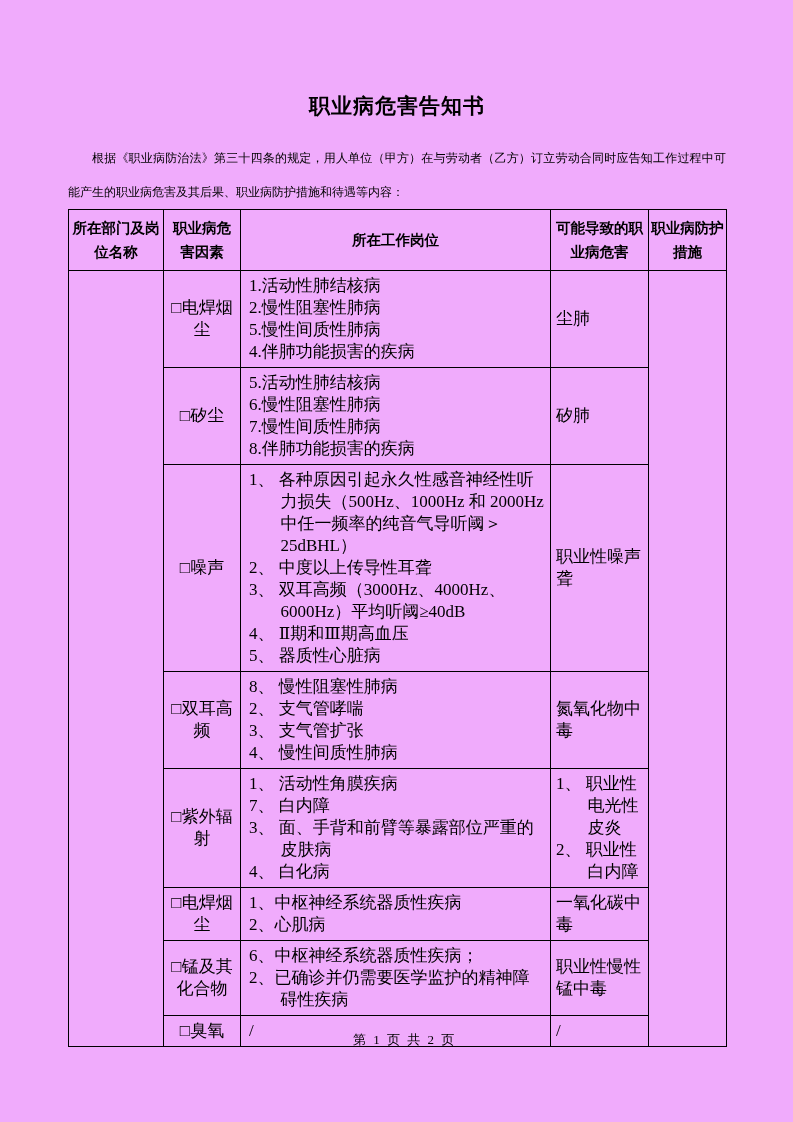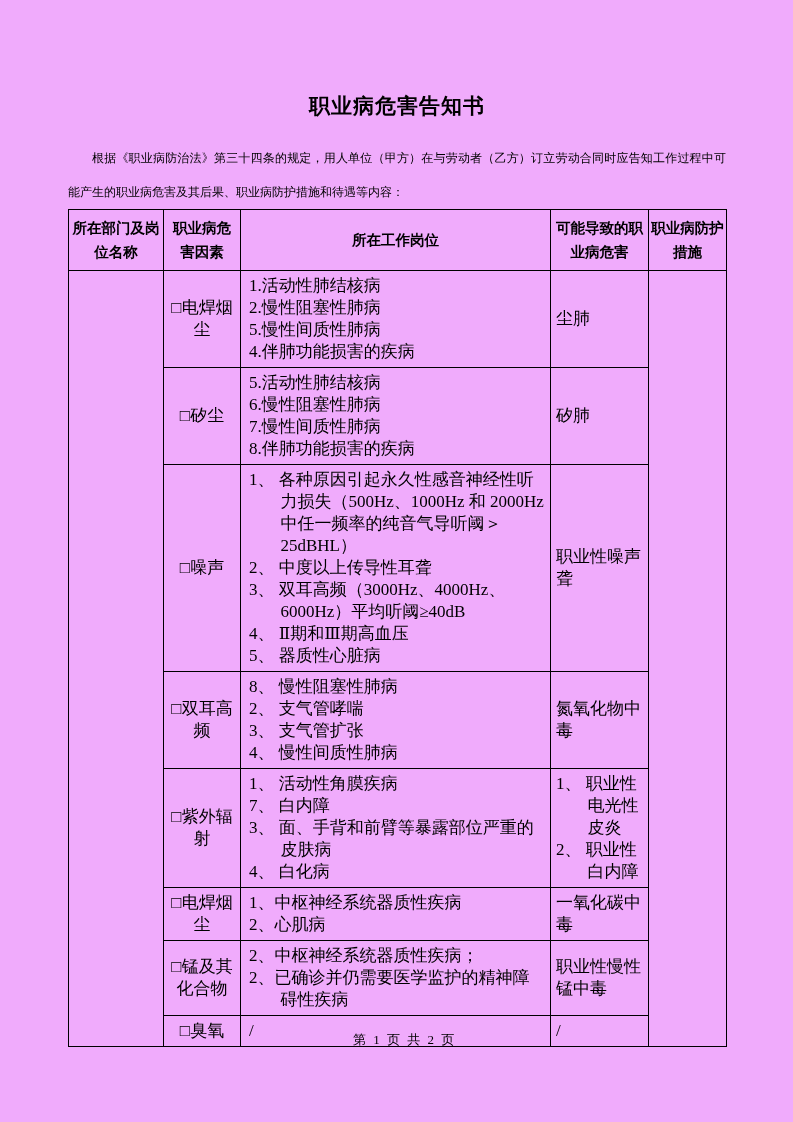--- a/index.html
+++ b/index.html
@@ -232,21 +232,21 @@
               <span class="line-indent">1、中枢神经系统器质性疾病</span>
               <span class="line-indent">2、心肌病</span>
             </td>
             <td class="cell-result">
               <span class="result-line">一氧化碳中毒</span>
             </td>
           </tr>
           <tr>
             <td class="cell-factor">□锰及其化合物</td>
             <td class="cell-contra">
-              <span class="line-indent">2、中枢神经系统器质性疾病；</span>
+              <span class="line-indent">6、中枢神经系统器质性疾病；</span>
               <span class="line-indent">2、已确诊并仍需要医学监护的精神障碍性疾病</span>
             </td>
             <td class="cell-result">
               <span class="result-line">职业性慢性锰中毒</span>
             </td>
           </tr>
           <tr>
             <td class="cell-factor">□臭氧</td>
             <td class="cell-contra">
               <span class="line">/</span>

